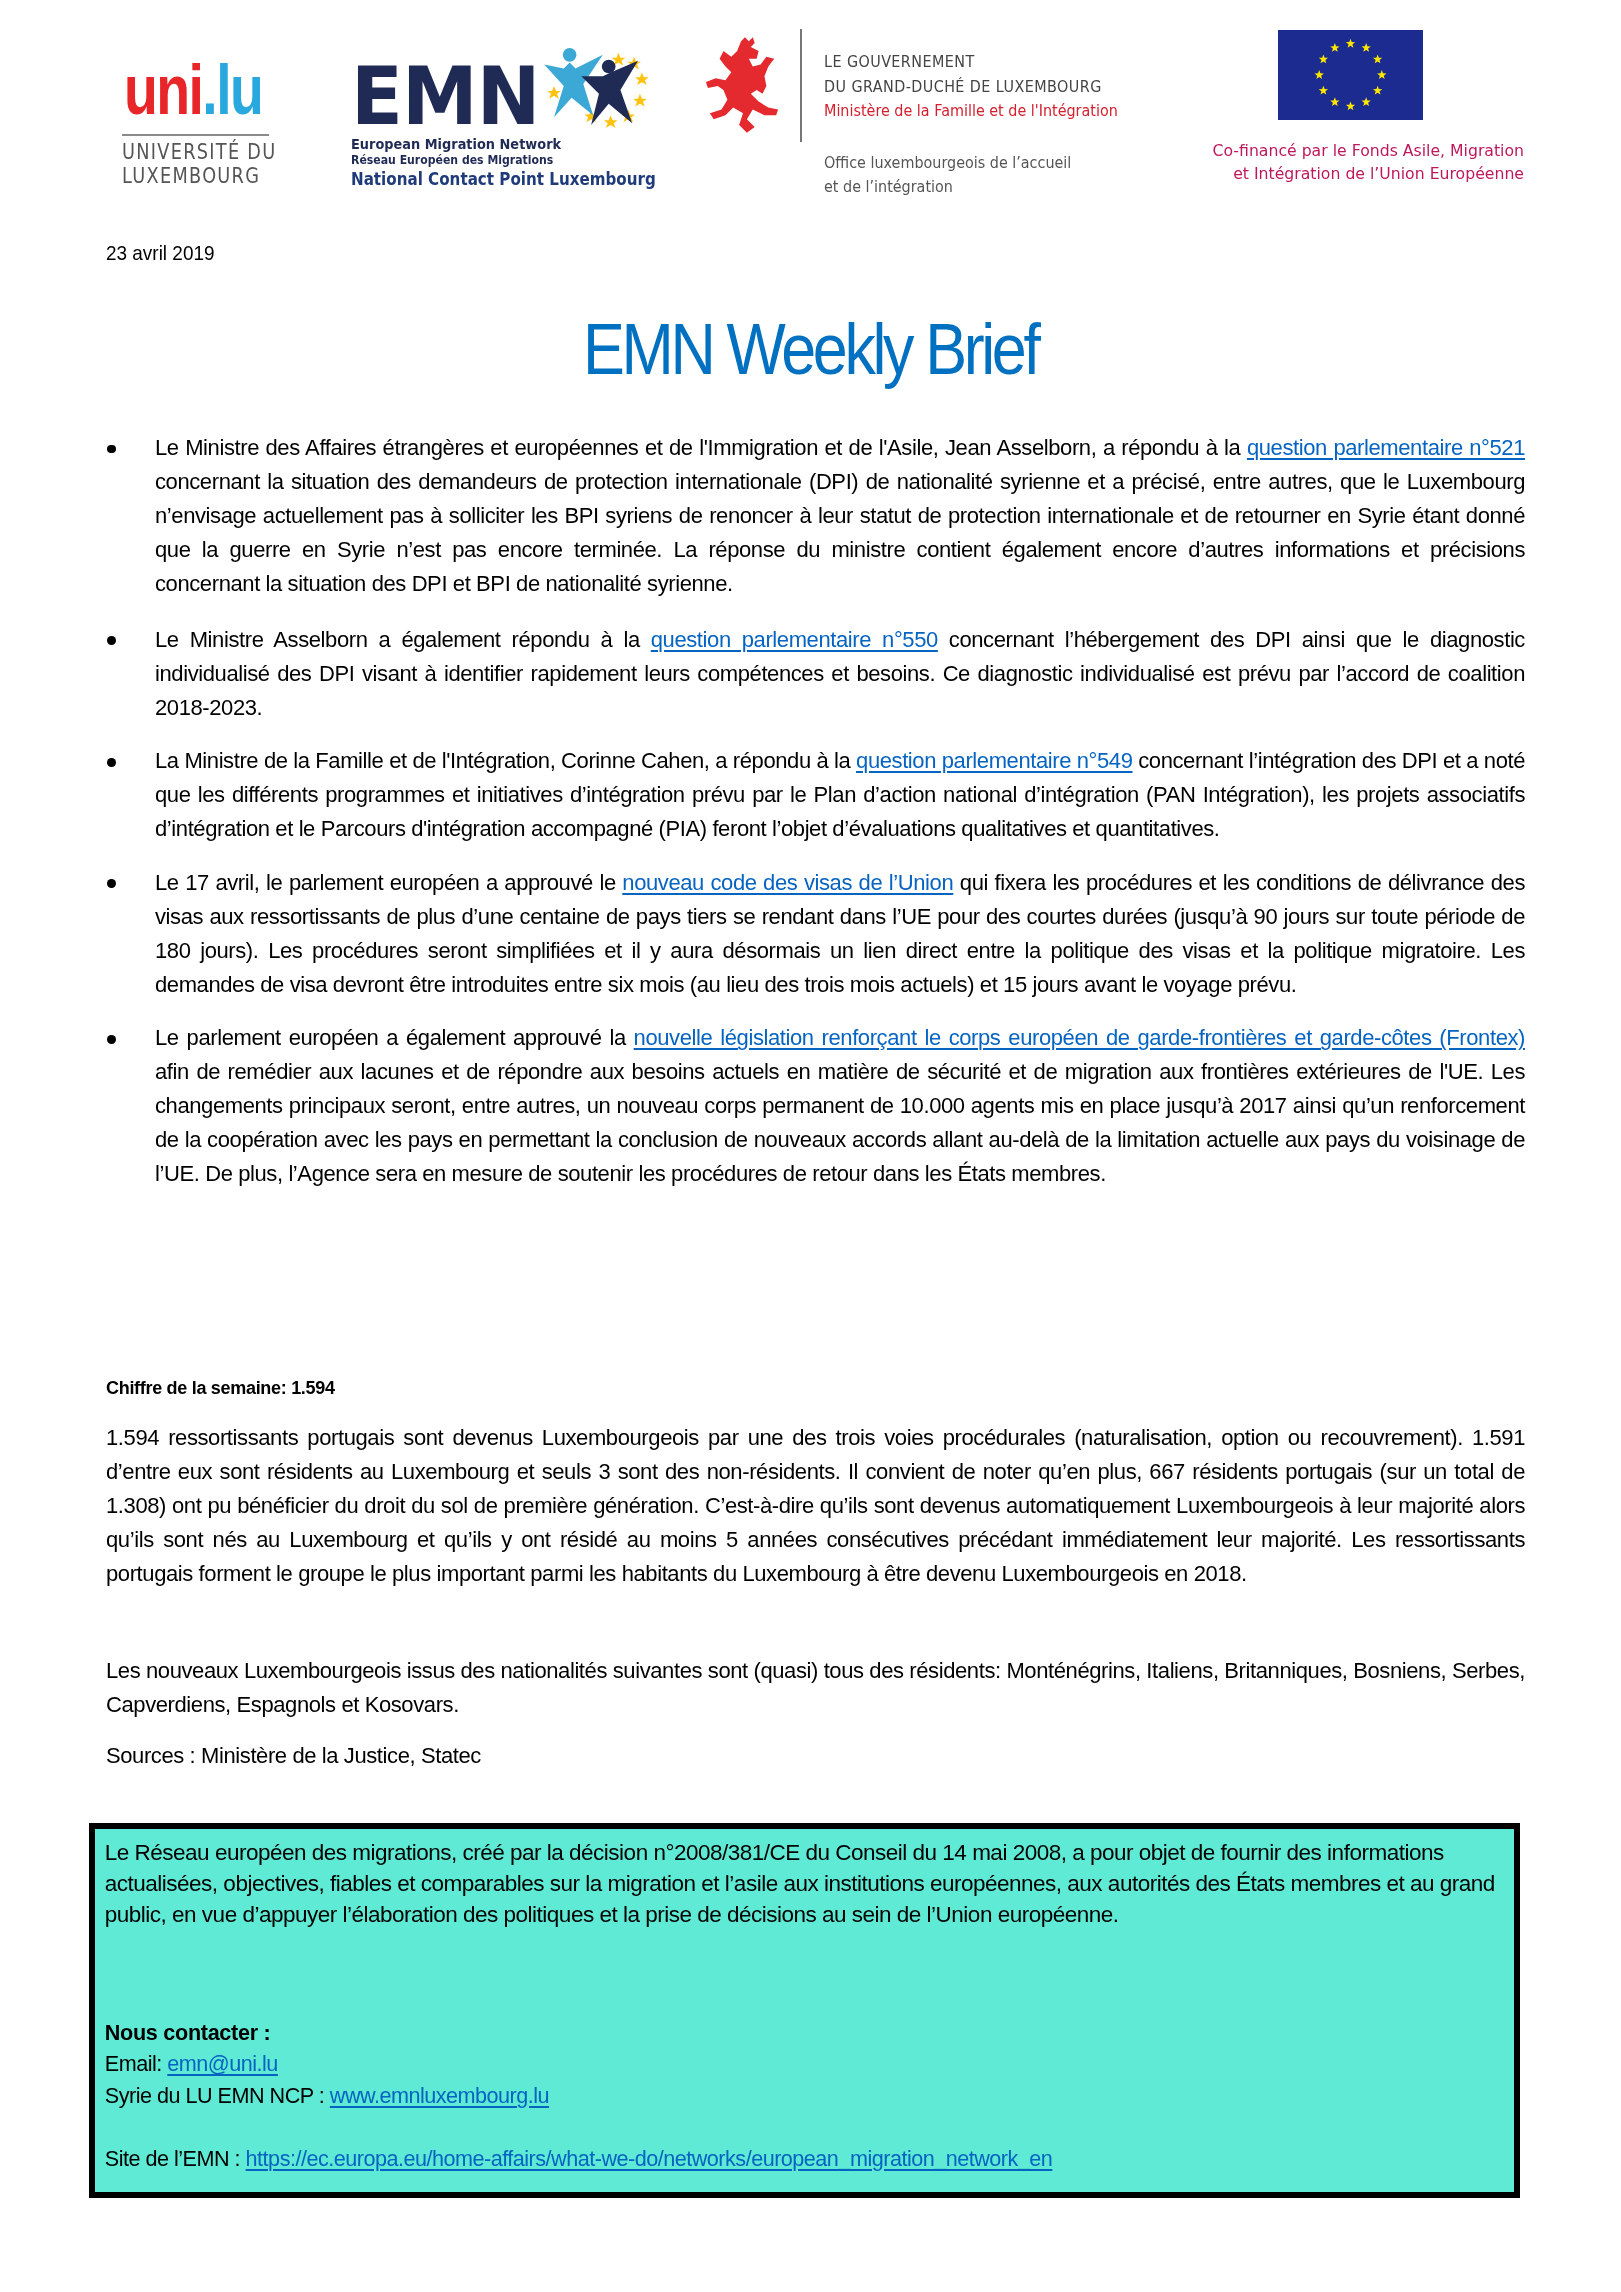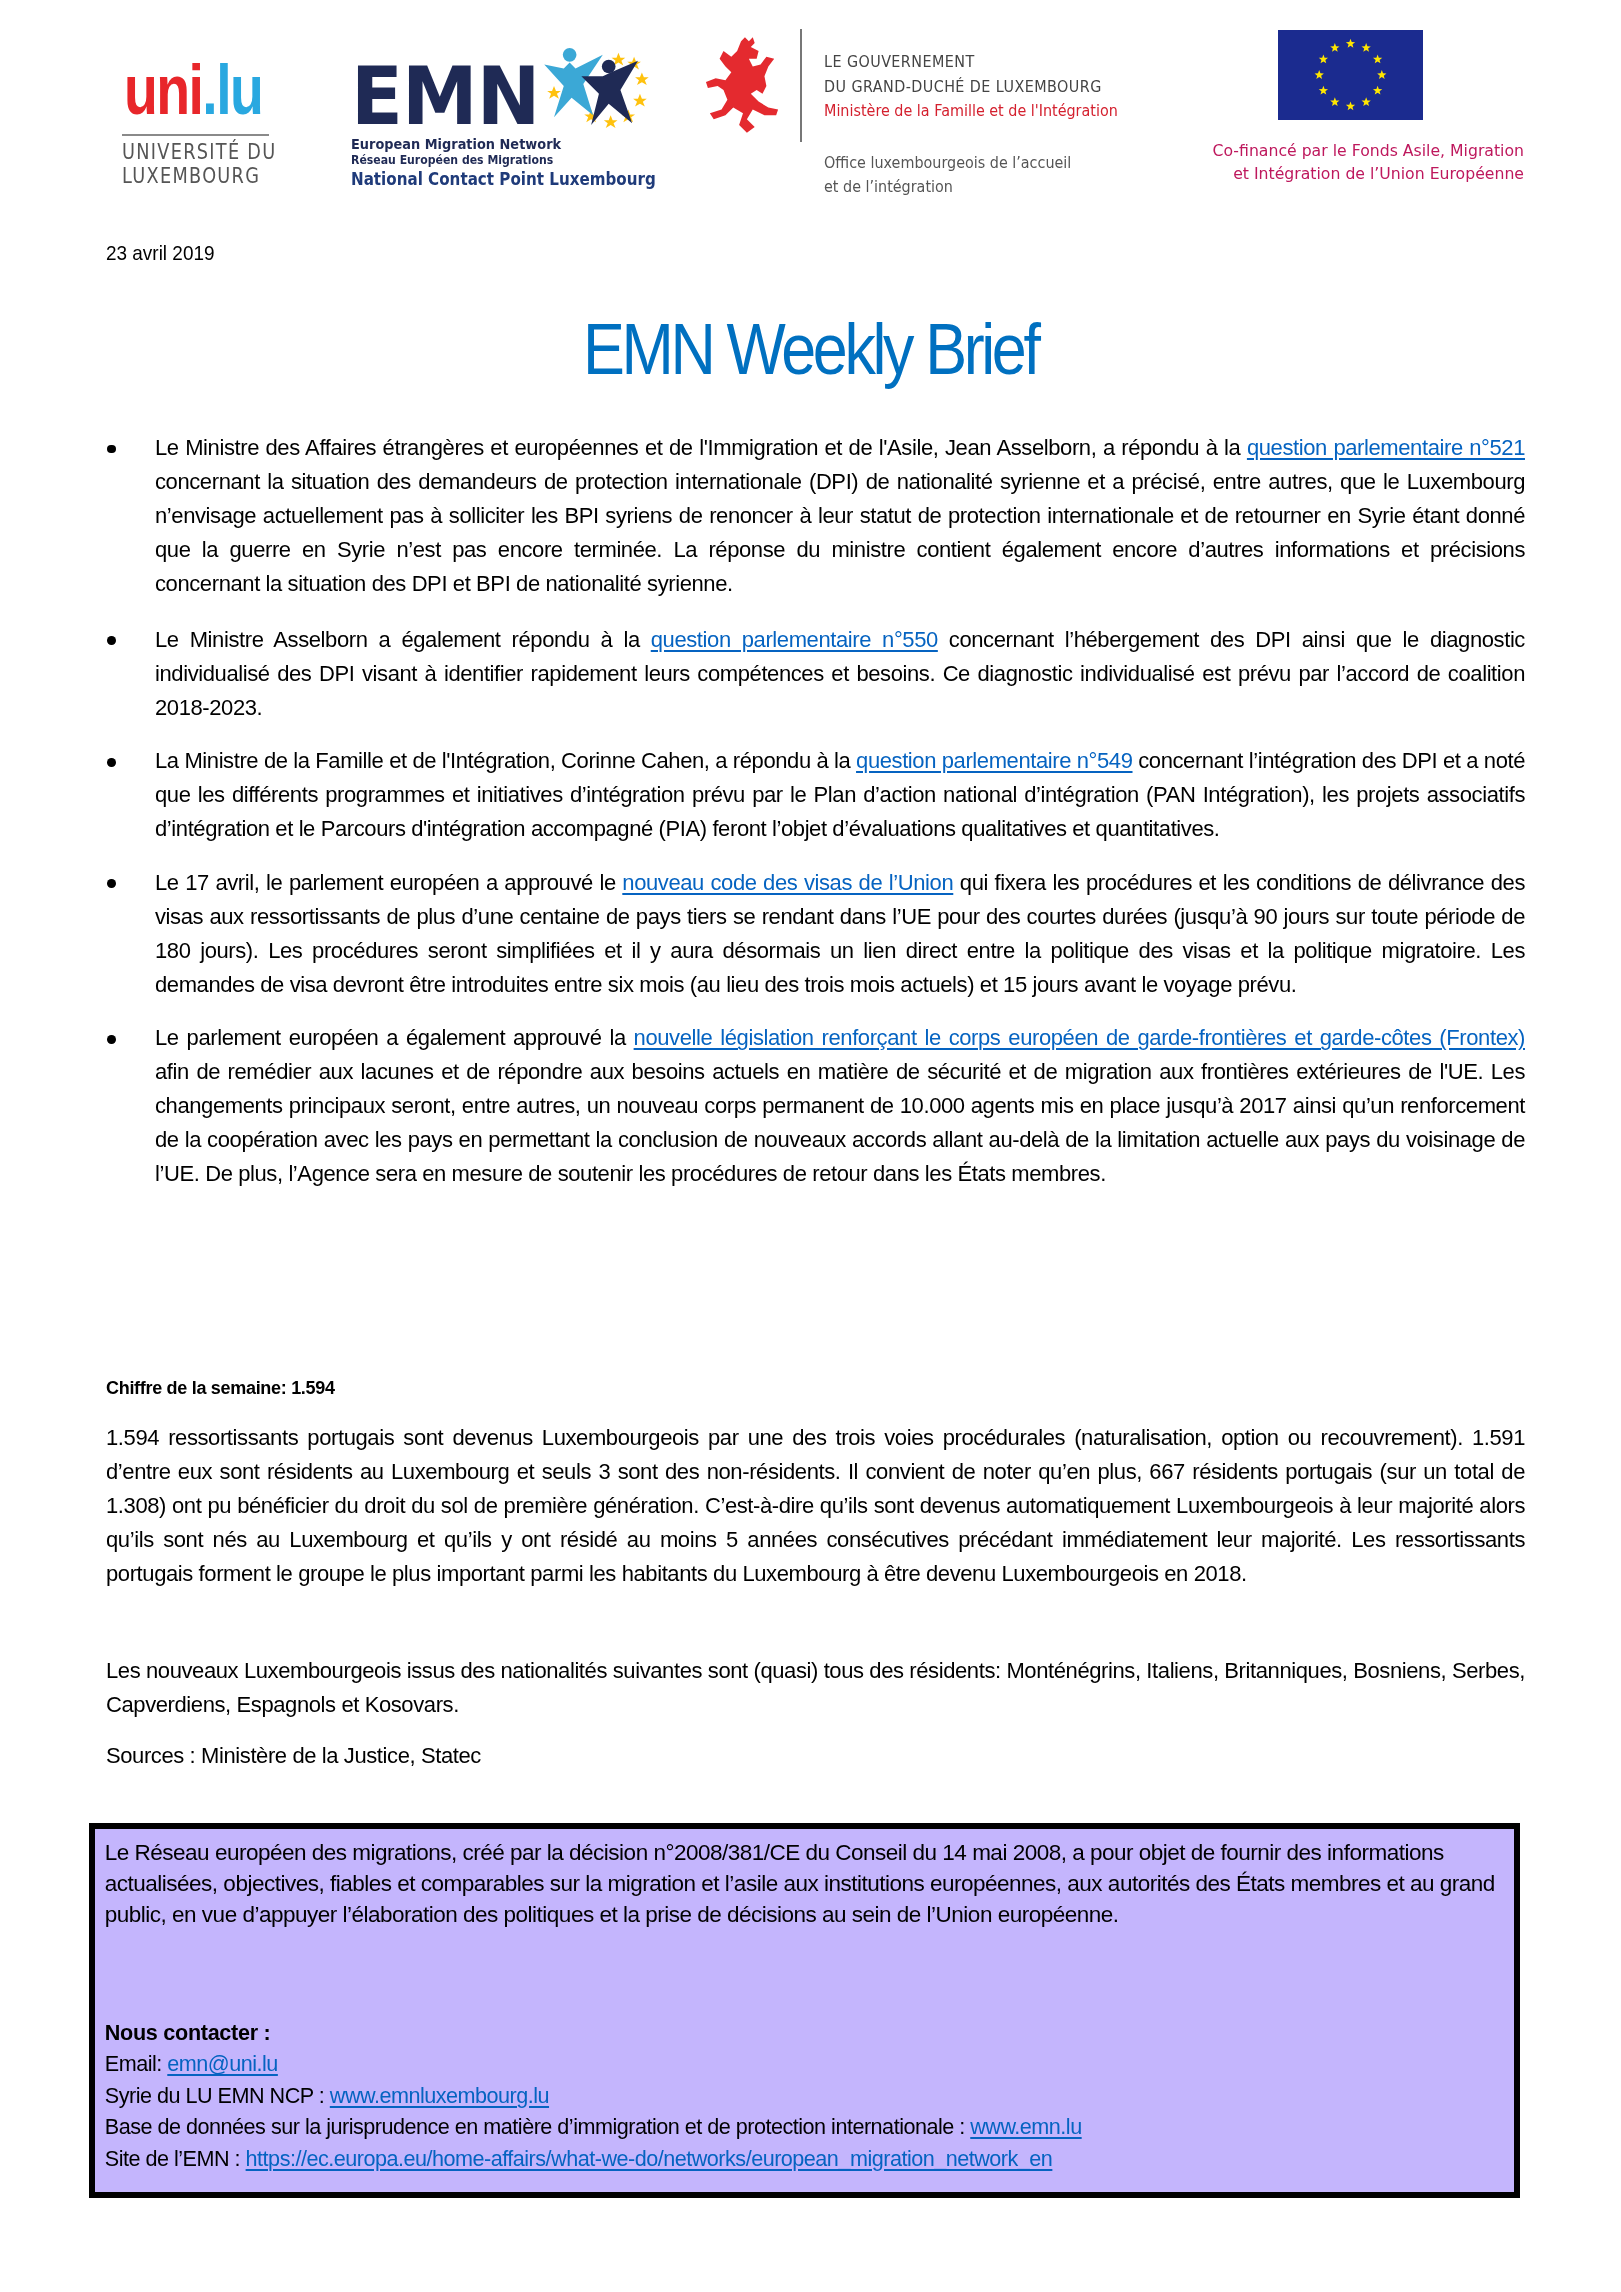--- a/index.html
+++ b/index.html
@@ -51,21 +51,21 @@
   .bullets li .txt { display: block; }
 
   
   #chiffre-title { left: 106px; top: 1378px; font-size: 18px; font-weight: bold; white-space: nowrap; letter-spacing: -0.3px; }
   .para { position: absolute; left: 106px; width: 1419px; font-size: 22px; line-height: 34px; text-align: justify; letter-spacing: -0.4px; margin: 0; }
   #p1 { top: 1421px; }
   #p2 { top: 1654px; }
   #p3 { top: 1739px; }
 
   
-  #infobox { left: 89px; top: 1823px; width: 1419px; height: 363px; border: 6.9px solid #000; background: #c4b5fd; }
+  #infobox { left: 89px; top: 1823px; width: 1419px; height: 363px; border: 6.9px solid #000; background: #5eead4; }
   #infobox .about { position: absolute; left: 9.8px; top: 7.8px; width: 1392px; font-size: 22.5px; line-height: 31px; letter-spacing: -0.5px; margin: 0; }
   #infobox .contact-title { position: absolute; left: 9.8px; top: 191px; font-size: 21.6px; font-weight: bold; letter-spacing: -0.3px; }
   #infobox .cl { position: absolute; left: 9.8px; font-size: 21.6px; white-space: nowrap; letter-spacing: -0.5px; }
   #infobox .cl1 { top: 222px; }
   #infobox .cl2 { top: 254px; }
   #infobox .cl3 { top: 285px; }
   #infobox .cl4 { top: 317px; }
 </style>
 </head>
 <body>
@@ -170,16 +170,15 @@
 <div id="chiffre-title" class="abs">Chiffre de la semaine: 1.594</div>
 <p id="p1" class="para">1.594 ressortissants portugais sont devenus Luxembourgeois par une des trois voies procédurales (naturalisation, option ou recouvrement). 1.591 d’entre eux sont résidents au Luxembourg et seuls 3 sont des non-résidents. Il convient de noter qu’en plus, 667 résidents portugais (sur un total de 1.308) ont pu bénéficier du droit du sol de première génération. C’est-à-dire qu’ils sont devenus automatiquement Luxembourgeois à leur majorité alors qu’ils sont nés au Luxembourg et qu’ils y ont résidé au moins 5 années consécutives précédant immédiatement leur majorité. Les ressortissants portugais forment le groupe le plus important parmi les habitants du Luxembourg à être devenu Luxembourgeois en 2018.</p>
 <p id="p2" class="para">Les nouveaux Luxembourgeois issus des nationalités suivantes sont (quasi) tous des résidents: Monténégrins, Italiens, Britanniques, Bosniens, Serbes, Capverdiens, Espagnols et Kosovars.</p>
 <p id="p3" class="para">Sources : Ministère de la Justice, Statec</p>
 
 <div id="infobox" class="abs">
   <p class="about">Le Réseau européen des migrations, créé par la décision n°2008/381/CE du Conseil du 14 mai 2008, a pour objet de fournir des informations actualisées, objectives, fiables et comparables sur la migration et l’asile aux institutions européennes, aux autorités des États membres et au grand public, en vue d’appuyer l’élaboration des politiques et la prise de décisions au sein de l’Union européenne.</p>
   <div class="contact-title">Nous contacter :</div>
   <div class="cl cl1"><span>Email: </span><a class="lnk" href="#">emn@uni.lu</a></div>
   <div class="cl cl2"><span>Syrie du LU EMN NCP : </span><a class="lnk" href="#">www.emnluxembourg.lu</a></div>
-  <div class="cl cl3"><span>Base de données sur la jurisprudence en matière d’immigration et de protection internationale : </span><a class="lnk" href="#">www.emn.lu</a></div>
   <div class="cl cl4"><span>Site de l’EMN : </span><a class="lnk" href="#">https://ec.europa.eu/home-affairs/what-we-do/networks/european_migration_network_en</a></div>
 </div>
 
 
 </body></html>

